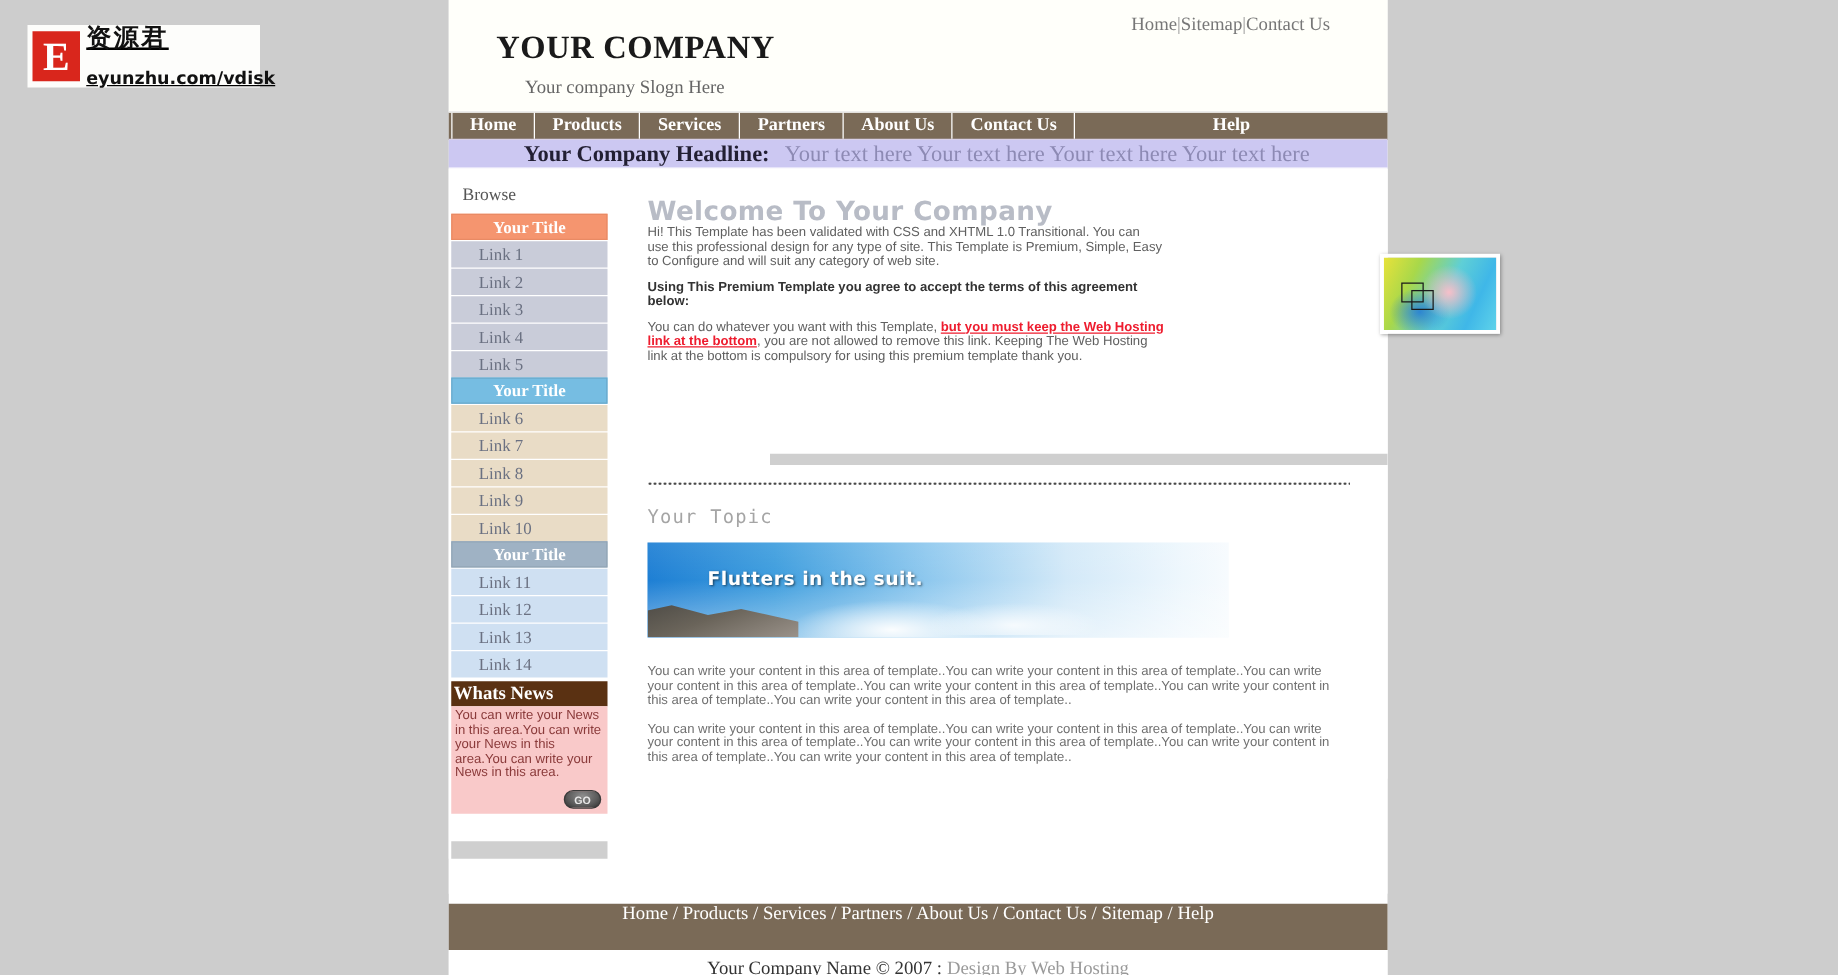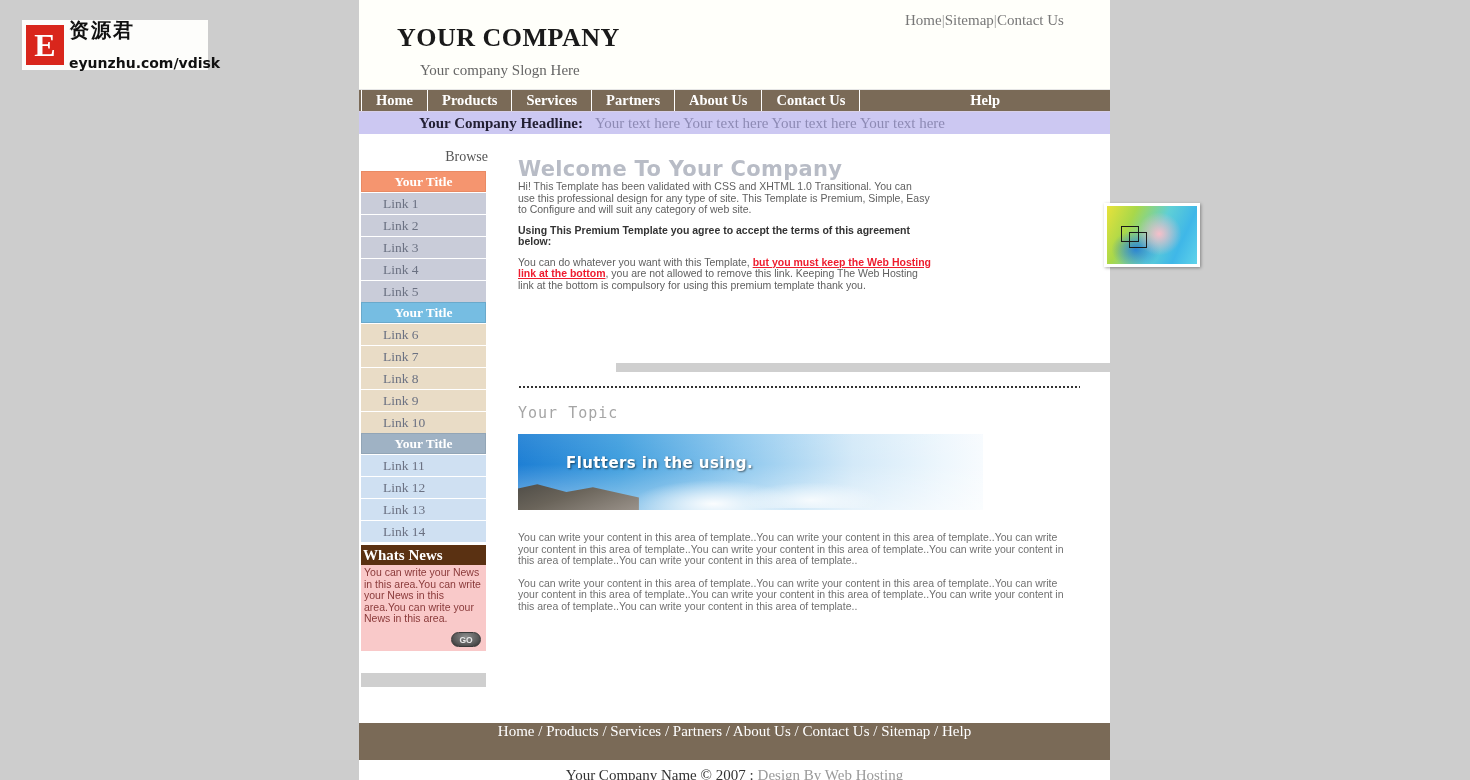--- a/index.html
+++ b/index.html
@@ -31,21 +31,21 @@
     background: #d9261c;
     color: #ffffff;
     font-family: "Liberation Serif", serif;
     font-weight: bold;
     font-size: 32px;
     line-height: 40px;
     text-align: center;
     flex: 0 0 auto;
     margin-right: 5px;
   }
-  .wm-text { line-height: 1.0; }
+  .wm-text { line-height: 1.0; text-decoration: underline; }
   .wm-cn {
     font-family: "DejaVu Sans", sans-serif;
     font-size: 20px;
     font-weight: bold;
     color: #111;
     letter-spacing: 2px;
     display: block;
   }
   .wm-url {
     font-family: "DejaVu Sans", sans-serif;
@@ -124,21 +124,21 @@
   }
   .mainnav .navitem.first { margin-left: 2px; border-left: 1px solid #ffffff; }
   .mainnav .navitem.help { flex: 1 1 auto; border-right: none; }
 
   
   .headline {
     height: 22px;
     background: #ccc8f2;
     display: flex;
     align-items: center;
-    font-size: 15px;
+    font-size: 18px;
     border-bottom: 1px solid #ffffff;
   }
   .headline .hl-label {
     margin-left: 60px;
     font-weight: bold;
     color: #221f33;
   }
   .headline .hl-text {
     margin-left: 12px;
     color: #8d8ab4;
@@ -162,21 +162,20 @@
     background: #ffffff;
     padding: 0;
   }
 
   
   .browse-label {
     font-size: 14px;
     color: #555555;
     padding: 14px 0 6px 10px;
     font-weight: normal;
-    text-align: right;
   }
   .sec-title {
     height: 19px;
     line-height: 19px;
     text-align: center;
     color: #ffffff;
     font-size: 13.5px;
     font-weight: bold;
     margin: 0 2px 0 1px;
   }
@@ -470,21 +469,21 @@
       <div class="gray-bar"></div>
       <div class="dotline"></div>
 
       <div class="topic-title">Your Topic</div>
 
       <div class="banner">
         <div class="sky-haze"></div>
         <div class="cloud-a"></div>
         <div class="cloud-b"></div>
         <div class="ridge"></div>
-        <div class="btext">Flutters in the using.</div>
+        <div class="btext">Flutters in the suit.</div>
       </div>
 
       <div class="content-paras">
         <p>You can write your content in this area of template..You can write your content in this area of template..You can write your content in this area of template..You can write your content in this area of template..You can write your content in this area of template..You can write your content in this area of template..</p>
         <p>You can write your content in this area of template..You can write your content in this area of template..You can write your content in this area of template..You can write your content in this area of template..You can write your content in this area of template..You can write your content in this area of template..</p>
       </div>
 
     </div>
   </div>
 

